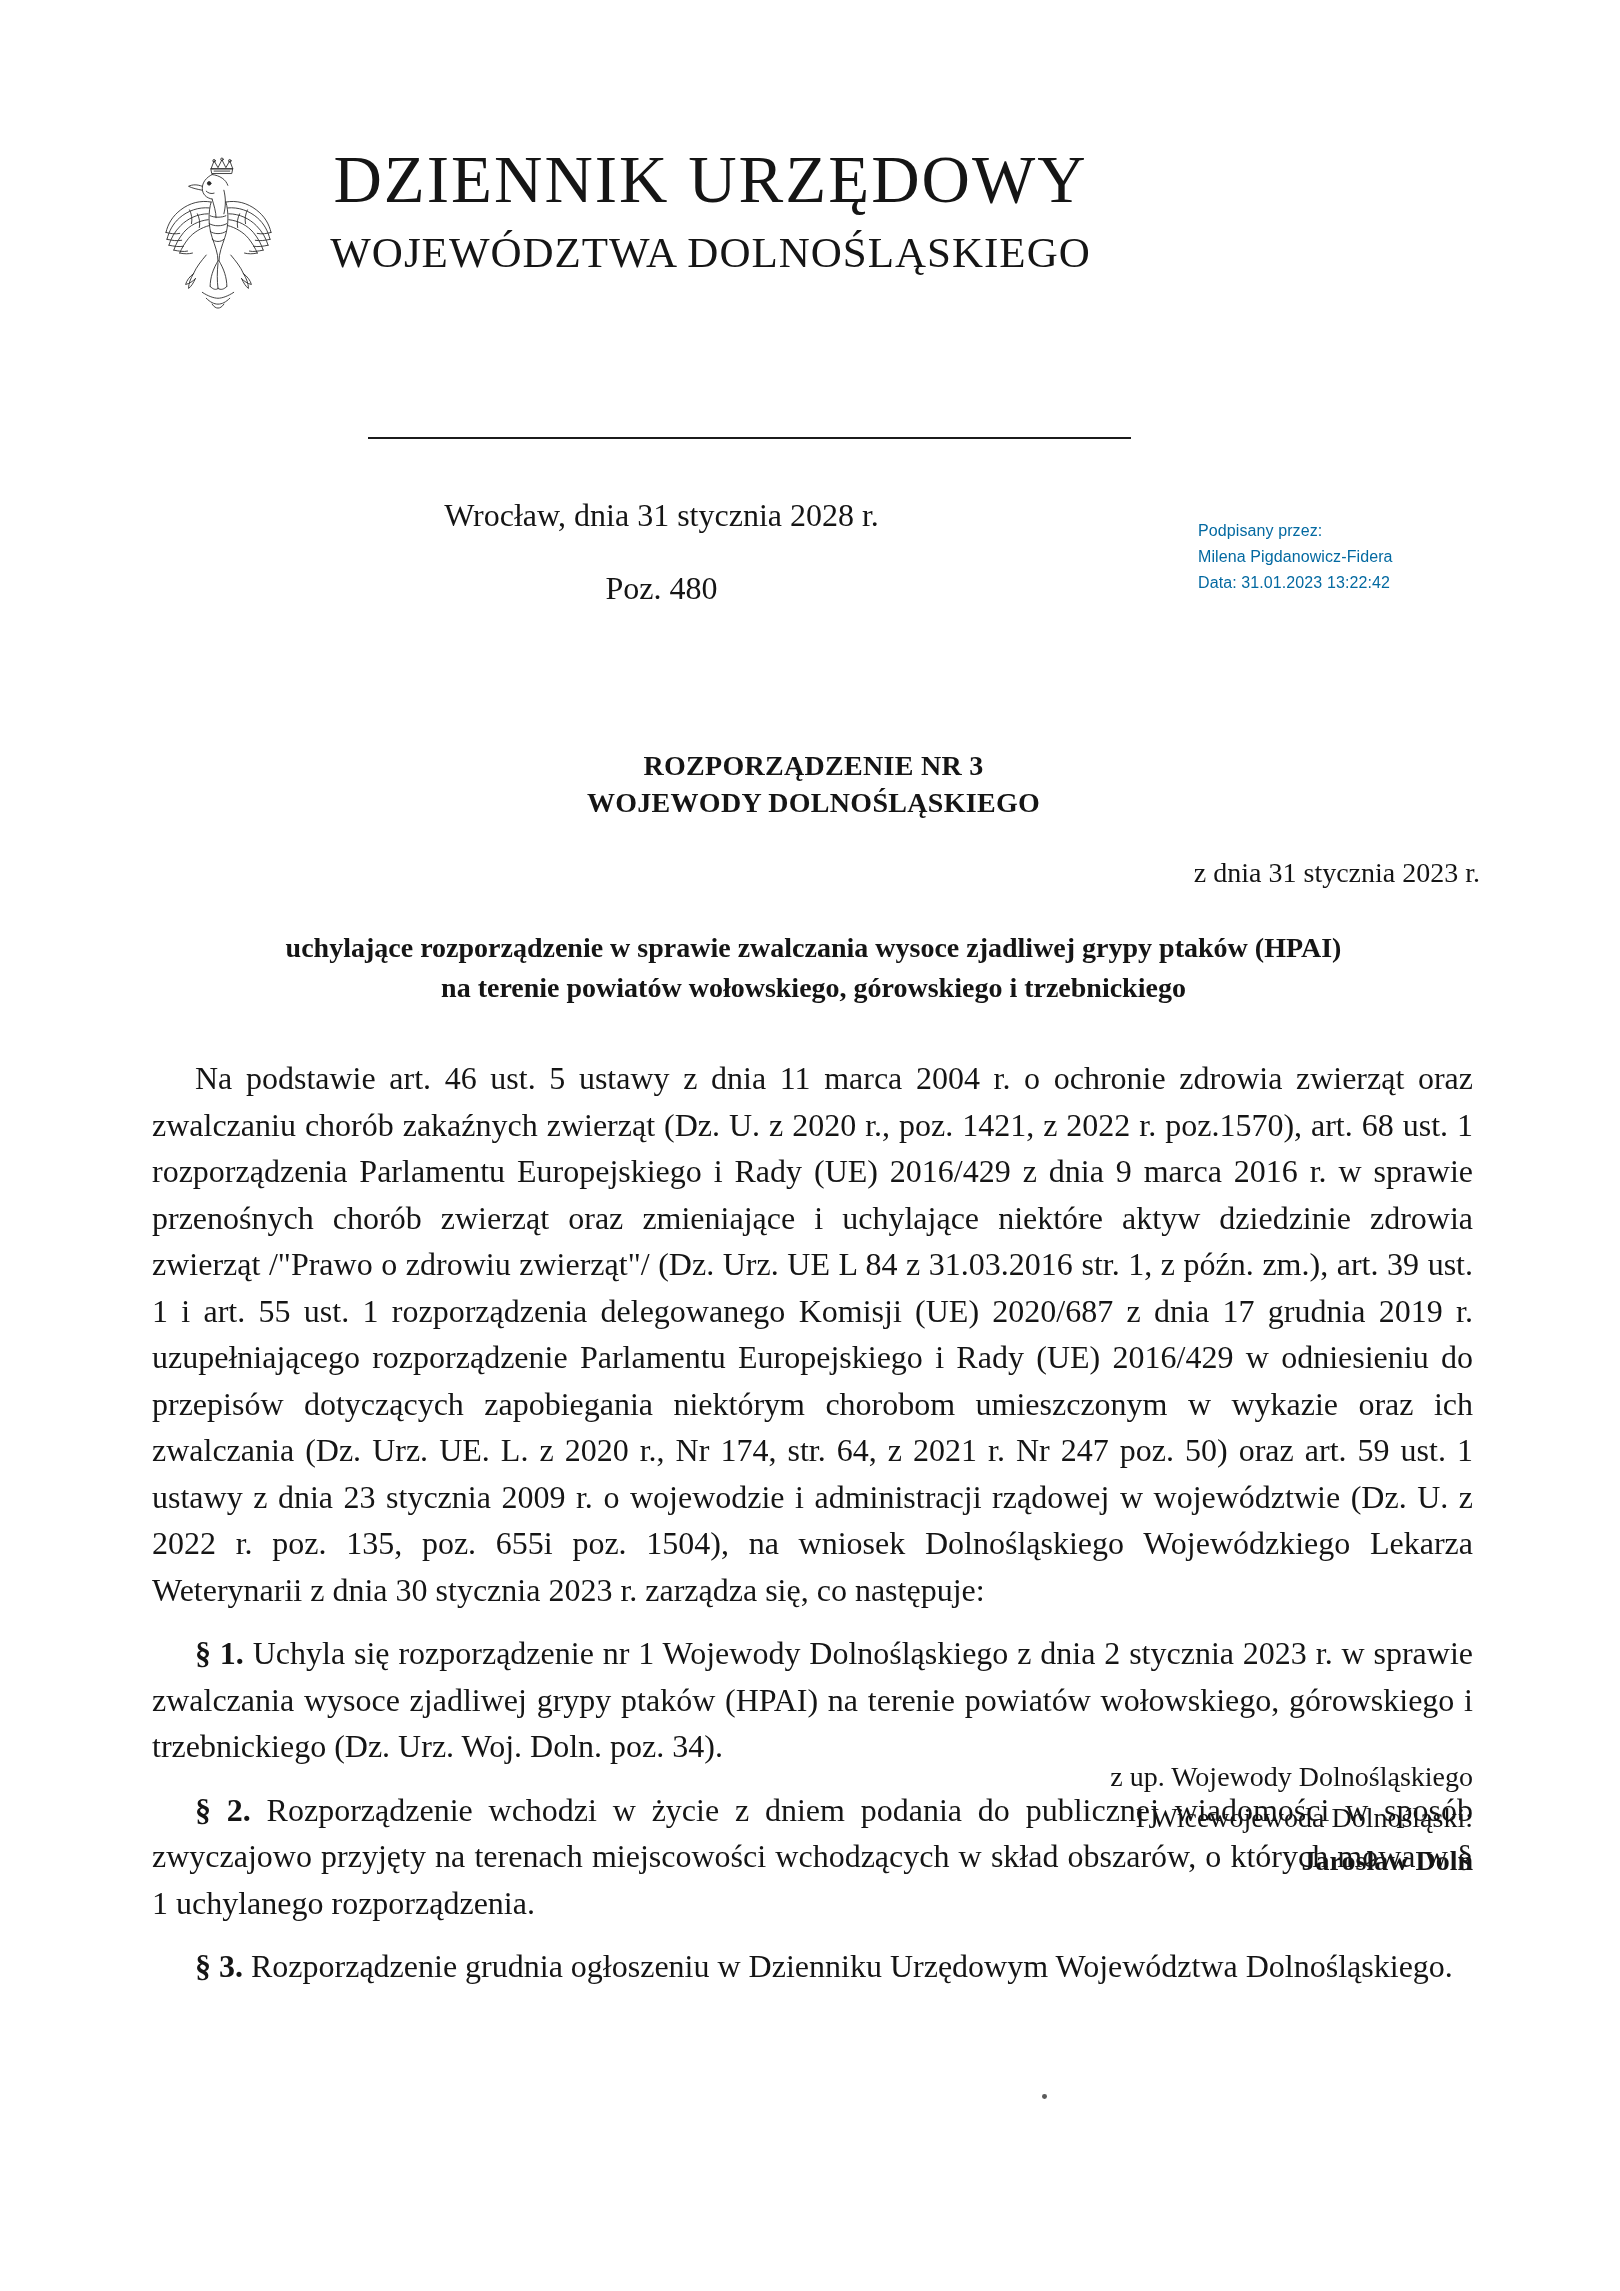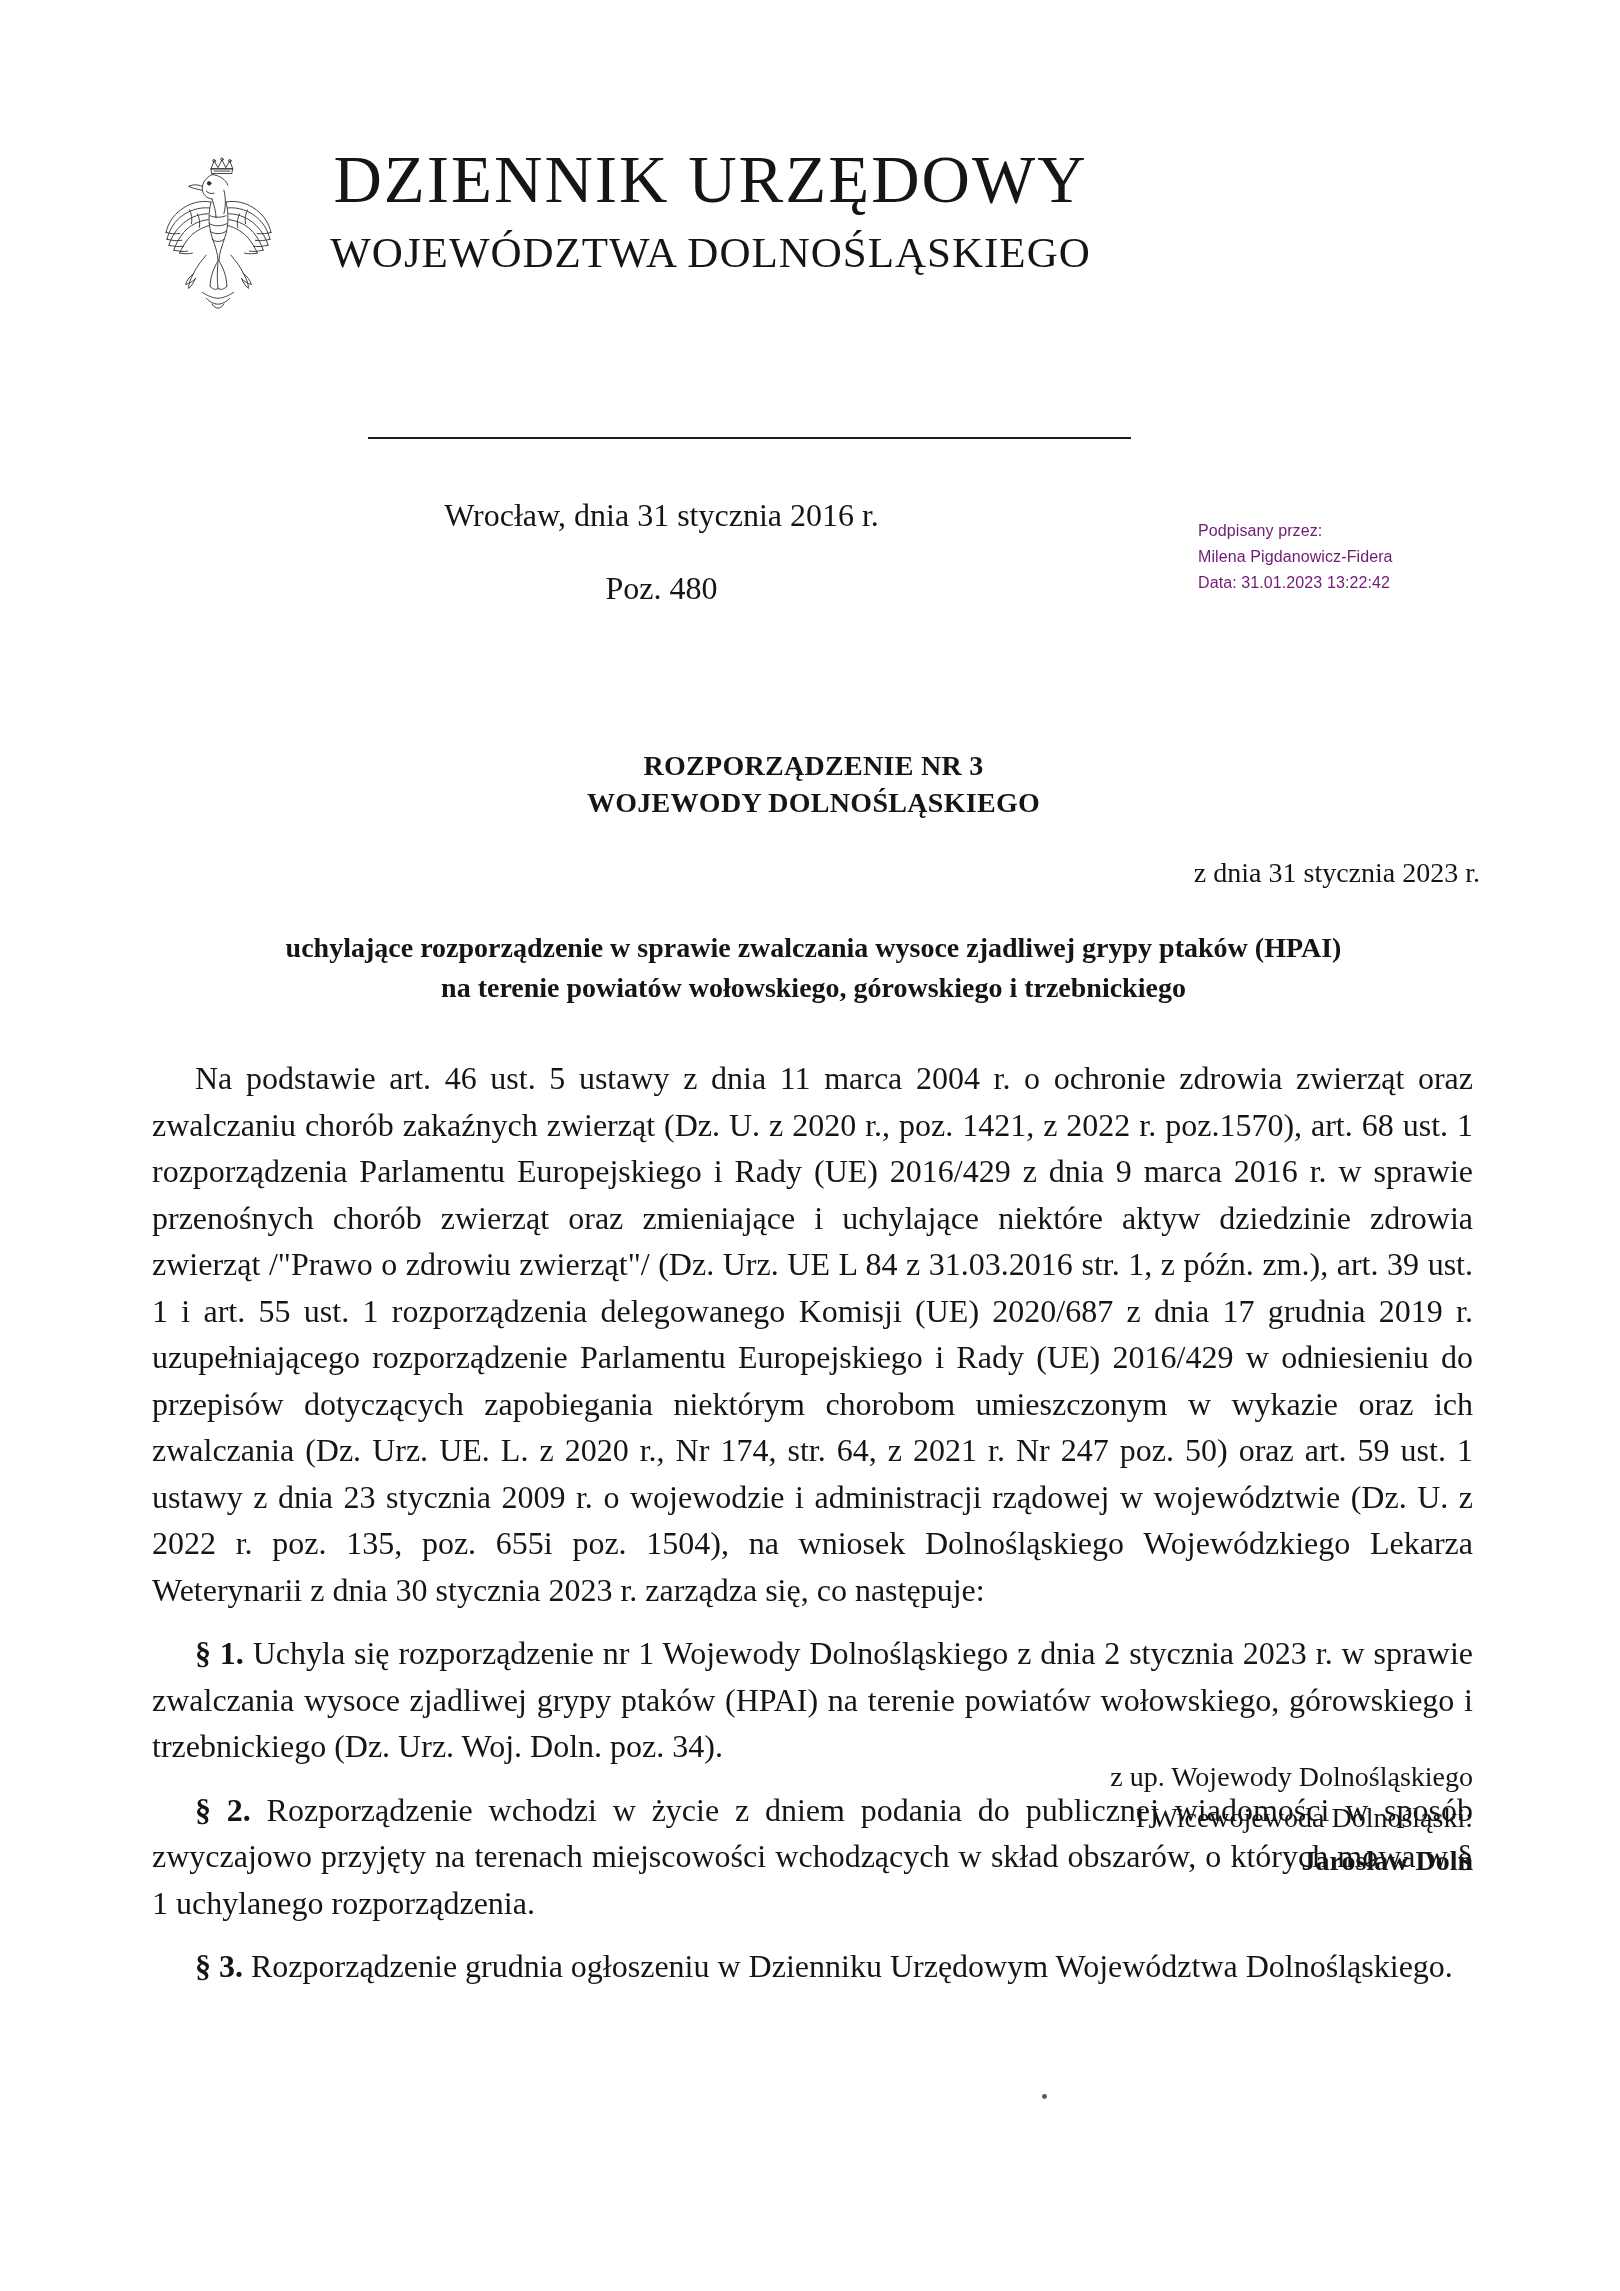--- a/index.html
+++ b/index.html
@@ -88,21 +88,21 @@
 
   
   .signature-stamp {
     position: absolute;
     left: 1198px;
     top: 482px;
     width: 294px;
     font-family: "Liberation Sans", "DejaVu Sans", sans-serif;
     font-size: 16px;
     line-height: 1.62;
-    color: #701a75;
+    color: #0369a1;
     letter-spacing: 0.1px;
   }
 
   
   .act-heading {
     position: absolute;
     left: 147px;
     top: 711px;
     width: 1333px;
     text-align: center;
@@ -255,21 +255,21 @@
     </div>
 
     <div class="masthead-titles">
       <div class="gazette-title">DZIENNIK URZĘDOWY</div>
       <div class="gazette-subtitle">WOJEWÓDZTWA DOLNOŚLĄSKIEGO</div>
     </div>
   </div>
 
   <div class="rule"></div>
 
-  <div class="issue-place">Wrocław, dnia 31 stycznia 2016 r.</div>
+  <div class="issue-place">Wrocław, dnia 31 stycznia 2028 r.</div>
   <div class="issue-poz">Poz. 480</div>
 
   <div class="signature-stamp">
     <div>Podpisany przez:</div>
     <div>Milena Pigdanowicz-Fidera</div>
     <div>Data: 31.01.2023 13:22:42</div>
   </div>
 
   <div class="act-heading">
     <div>ROZPORZĄDZENIE NR 3</div>

